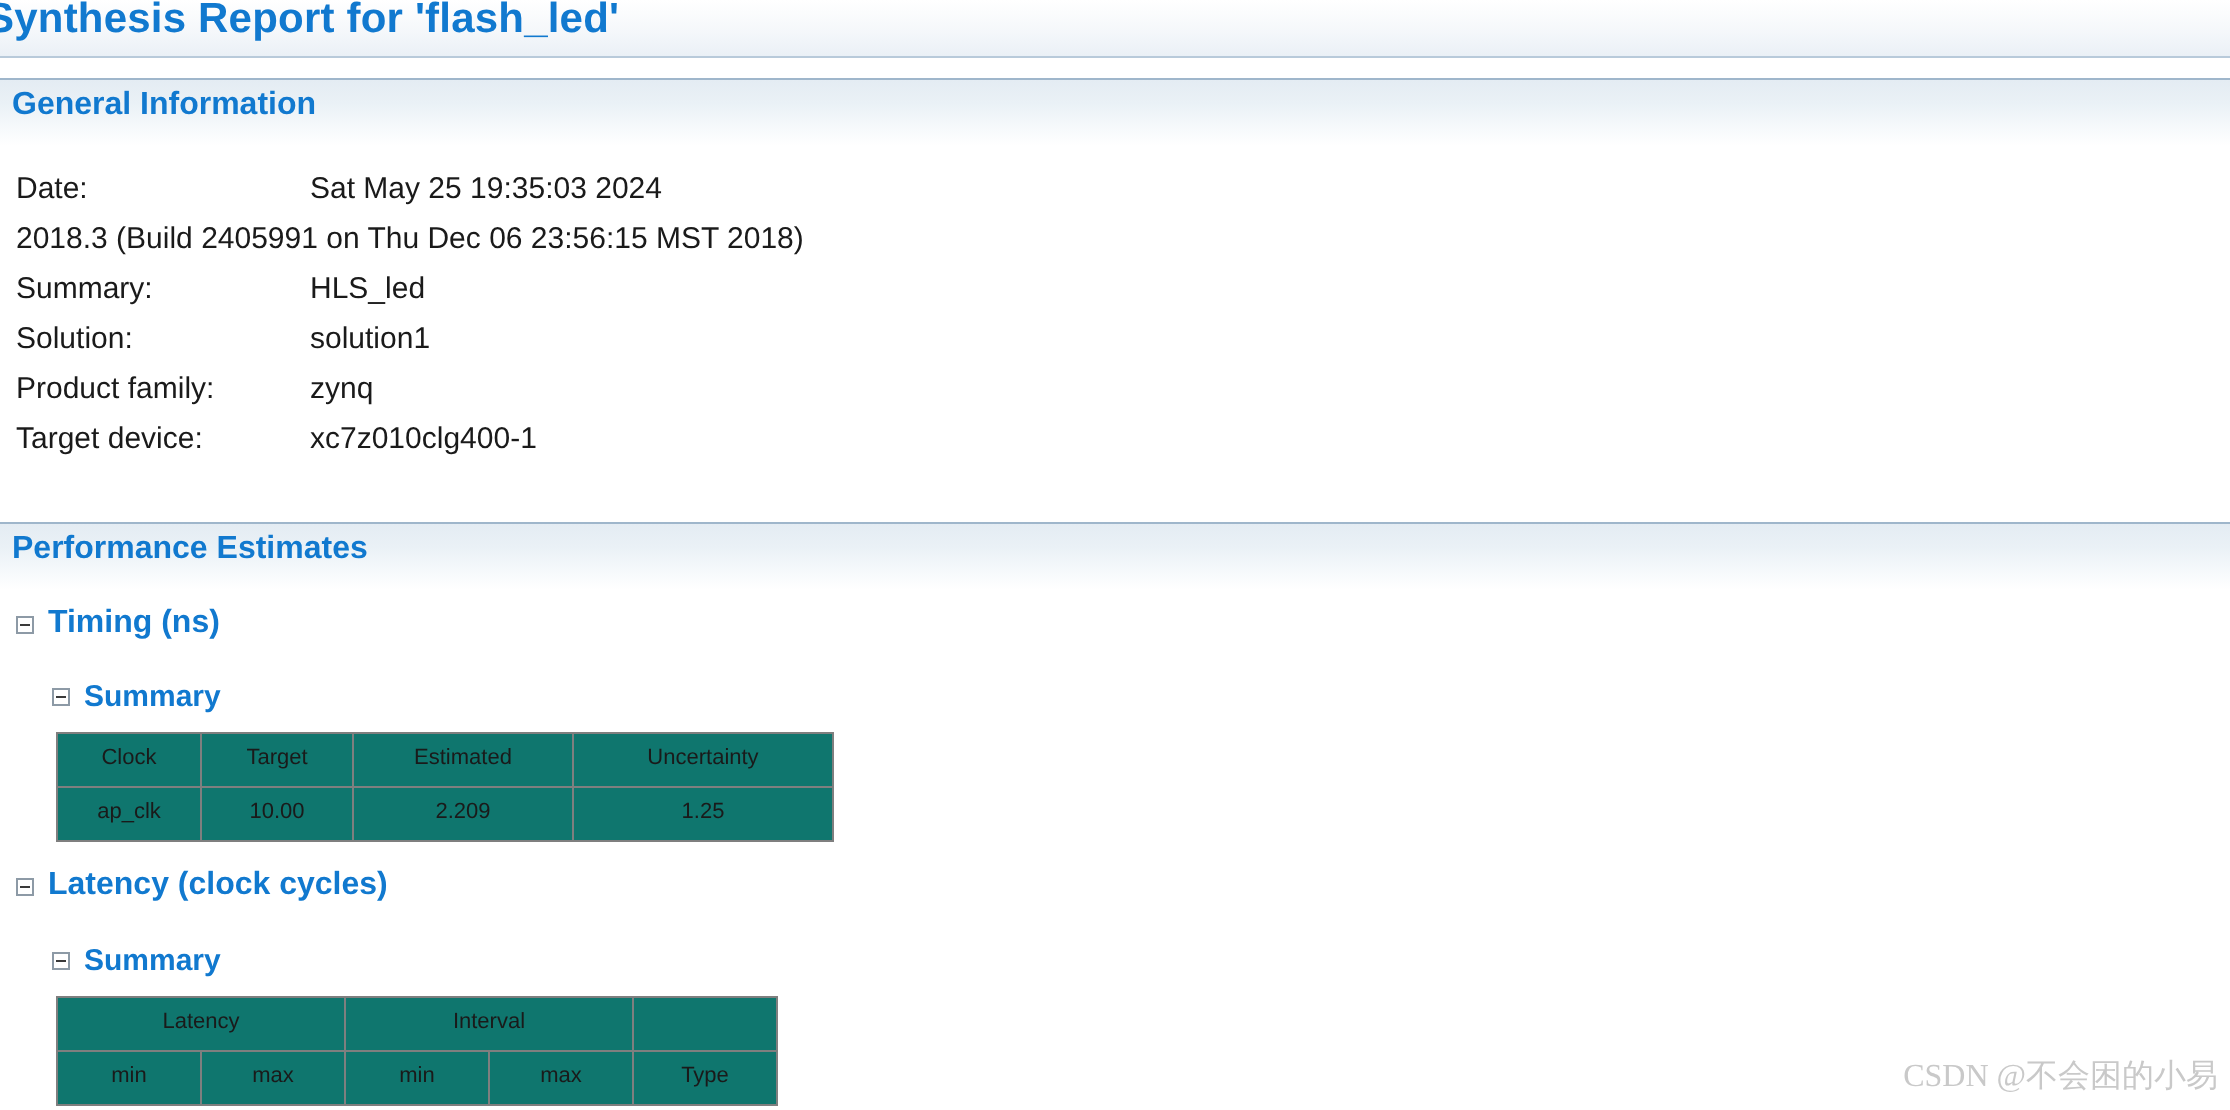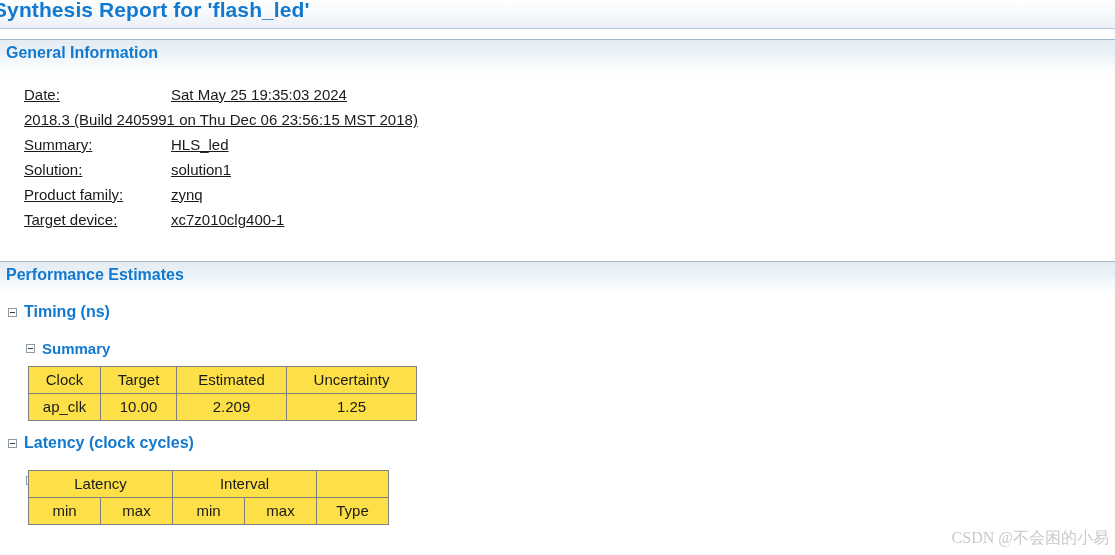--- a/index.html
+++ b/index.html
@@ -57,25 +57,24 @@
     font-weight: bold;
     color: #1179cf;
     white-space: nowrap;
   }
   #band-general { top: 39px; }
   #band-perf { top: 261px; }
 
   
   .ginfo {
     position: absolute;
-    left: 24px;
+    left: 8px;
     top: 82px;
     font-size: 15px;
     color: #1a1a1a;
-    text-decoration: underline;
   }
   .ginfo-row {
     display: flex;
     height: 25px;
     line-height: 25px;
     white-space: nowrap;
   }
   .ginfo-label {
     width: 147px;
     flex: 0 0 147px;
@@ -120,42 +119,42 @@
 
   #node-timing { left: 8px; top: 303px; }
   #node-timing-summary { left: 26px; top: 340px; }
   #node-latency { left: 8px; top: 434px; }
   #node-latency-summary { left: 26px; top: 472px; }
 
   
   table.rpt {
     position: absolute;
     border-collapse: collapse;
-    font-size: 15px;
+    font-size: 11px;
     color: #1a1a1a;
-    background: #fde047;
+    background: #0f766e;
   }
   table.rpt td {
     border: 1px solid #7f7f7f;
     padding: 1px 7px 2px 7px;
     height: 23px;
     line-height: 23px;
     white-space: nowrap;
     box-sizing: border-box;
   }
   td.c { text-align: center; }
   td.r { text-align: center; }
 
   #table-timing { left: 28px; top: 366px; }
   #table-timing td.col-clock { width: 72px; }
   #table-timing td.col-target { width: 76px; }
   #table-timing td.col-est { width: 110px; }
   #table-timing td.col-unc { width: 130px; }
 
-  #table-latency { left: 28px; top: 470px; padding-left: 28px; }
+  #table-latency { left: 28px; top: 498px; padding-left: 28px; }
   #table-latency td { width: 72px; }
   #table-latency td.span2 { width: 144px; }
 
   
   .watermark {
     position: absolute;
     right: 6px;
     bottom: 6px;
     font-size: 16px;
     color: #c9c9c9;

